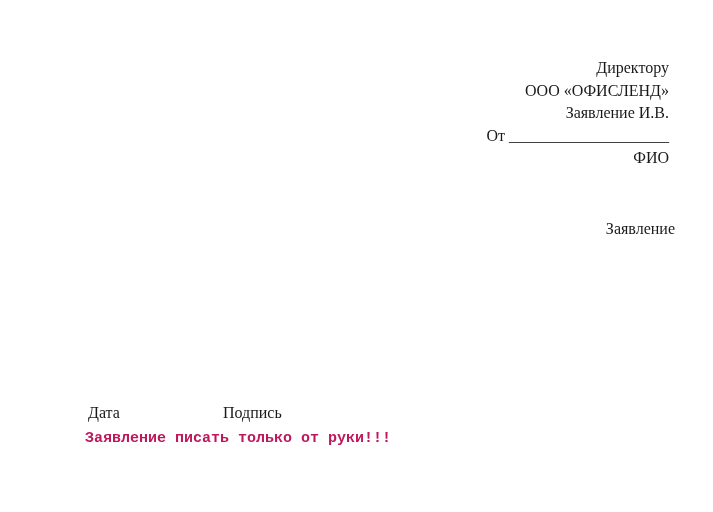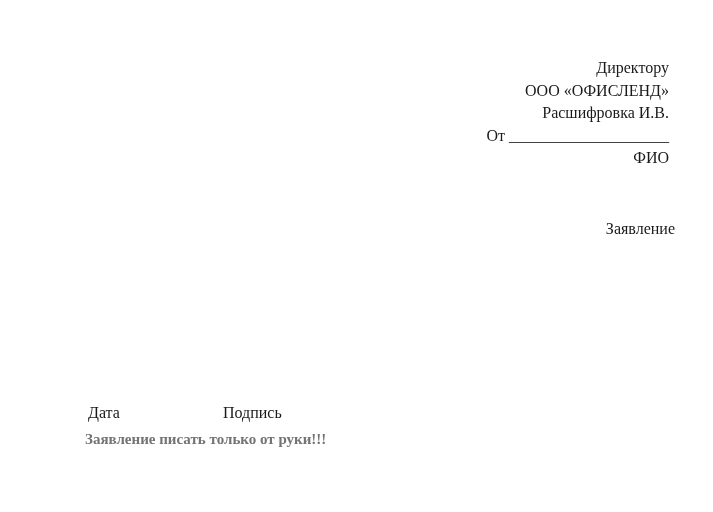--- a/index.html
+++ b/index.html
@@ -65,28 +65,28 @@
   }
 </style>
 </head>
 <body>
 
 <div class="page" style="background: rgb(255, 255, 255); color: rgb(26, 26, 26);">
 
   <div class="recipient-block">
     <div>Директору</div>
     <div>ООО «ОФИСЛЕНД»</div>
-    <div>Расшифровка И.В.</div>
+    <div>Заявление И.В.</div>
     <div>От ____________________</div>
     <div>ФИО</div>
   </div>
 
   <div class="doc-title">Заявление</div>
 
 
   <div class="signature-row">
     <span class="sig-date">Дата</span>
     <span class="sig-sign">Подпись</span>
   </div>
 
-  <div class="footnote" style="color: #737373;">Заявление писать только от руки!!!</div>
+  <div class="footnote" style="color: #be185d; font-family: Liberation Mono, monospace;">Заявление писать только от руки!!!</div>
 
 </div>
 
 </body></html>

